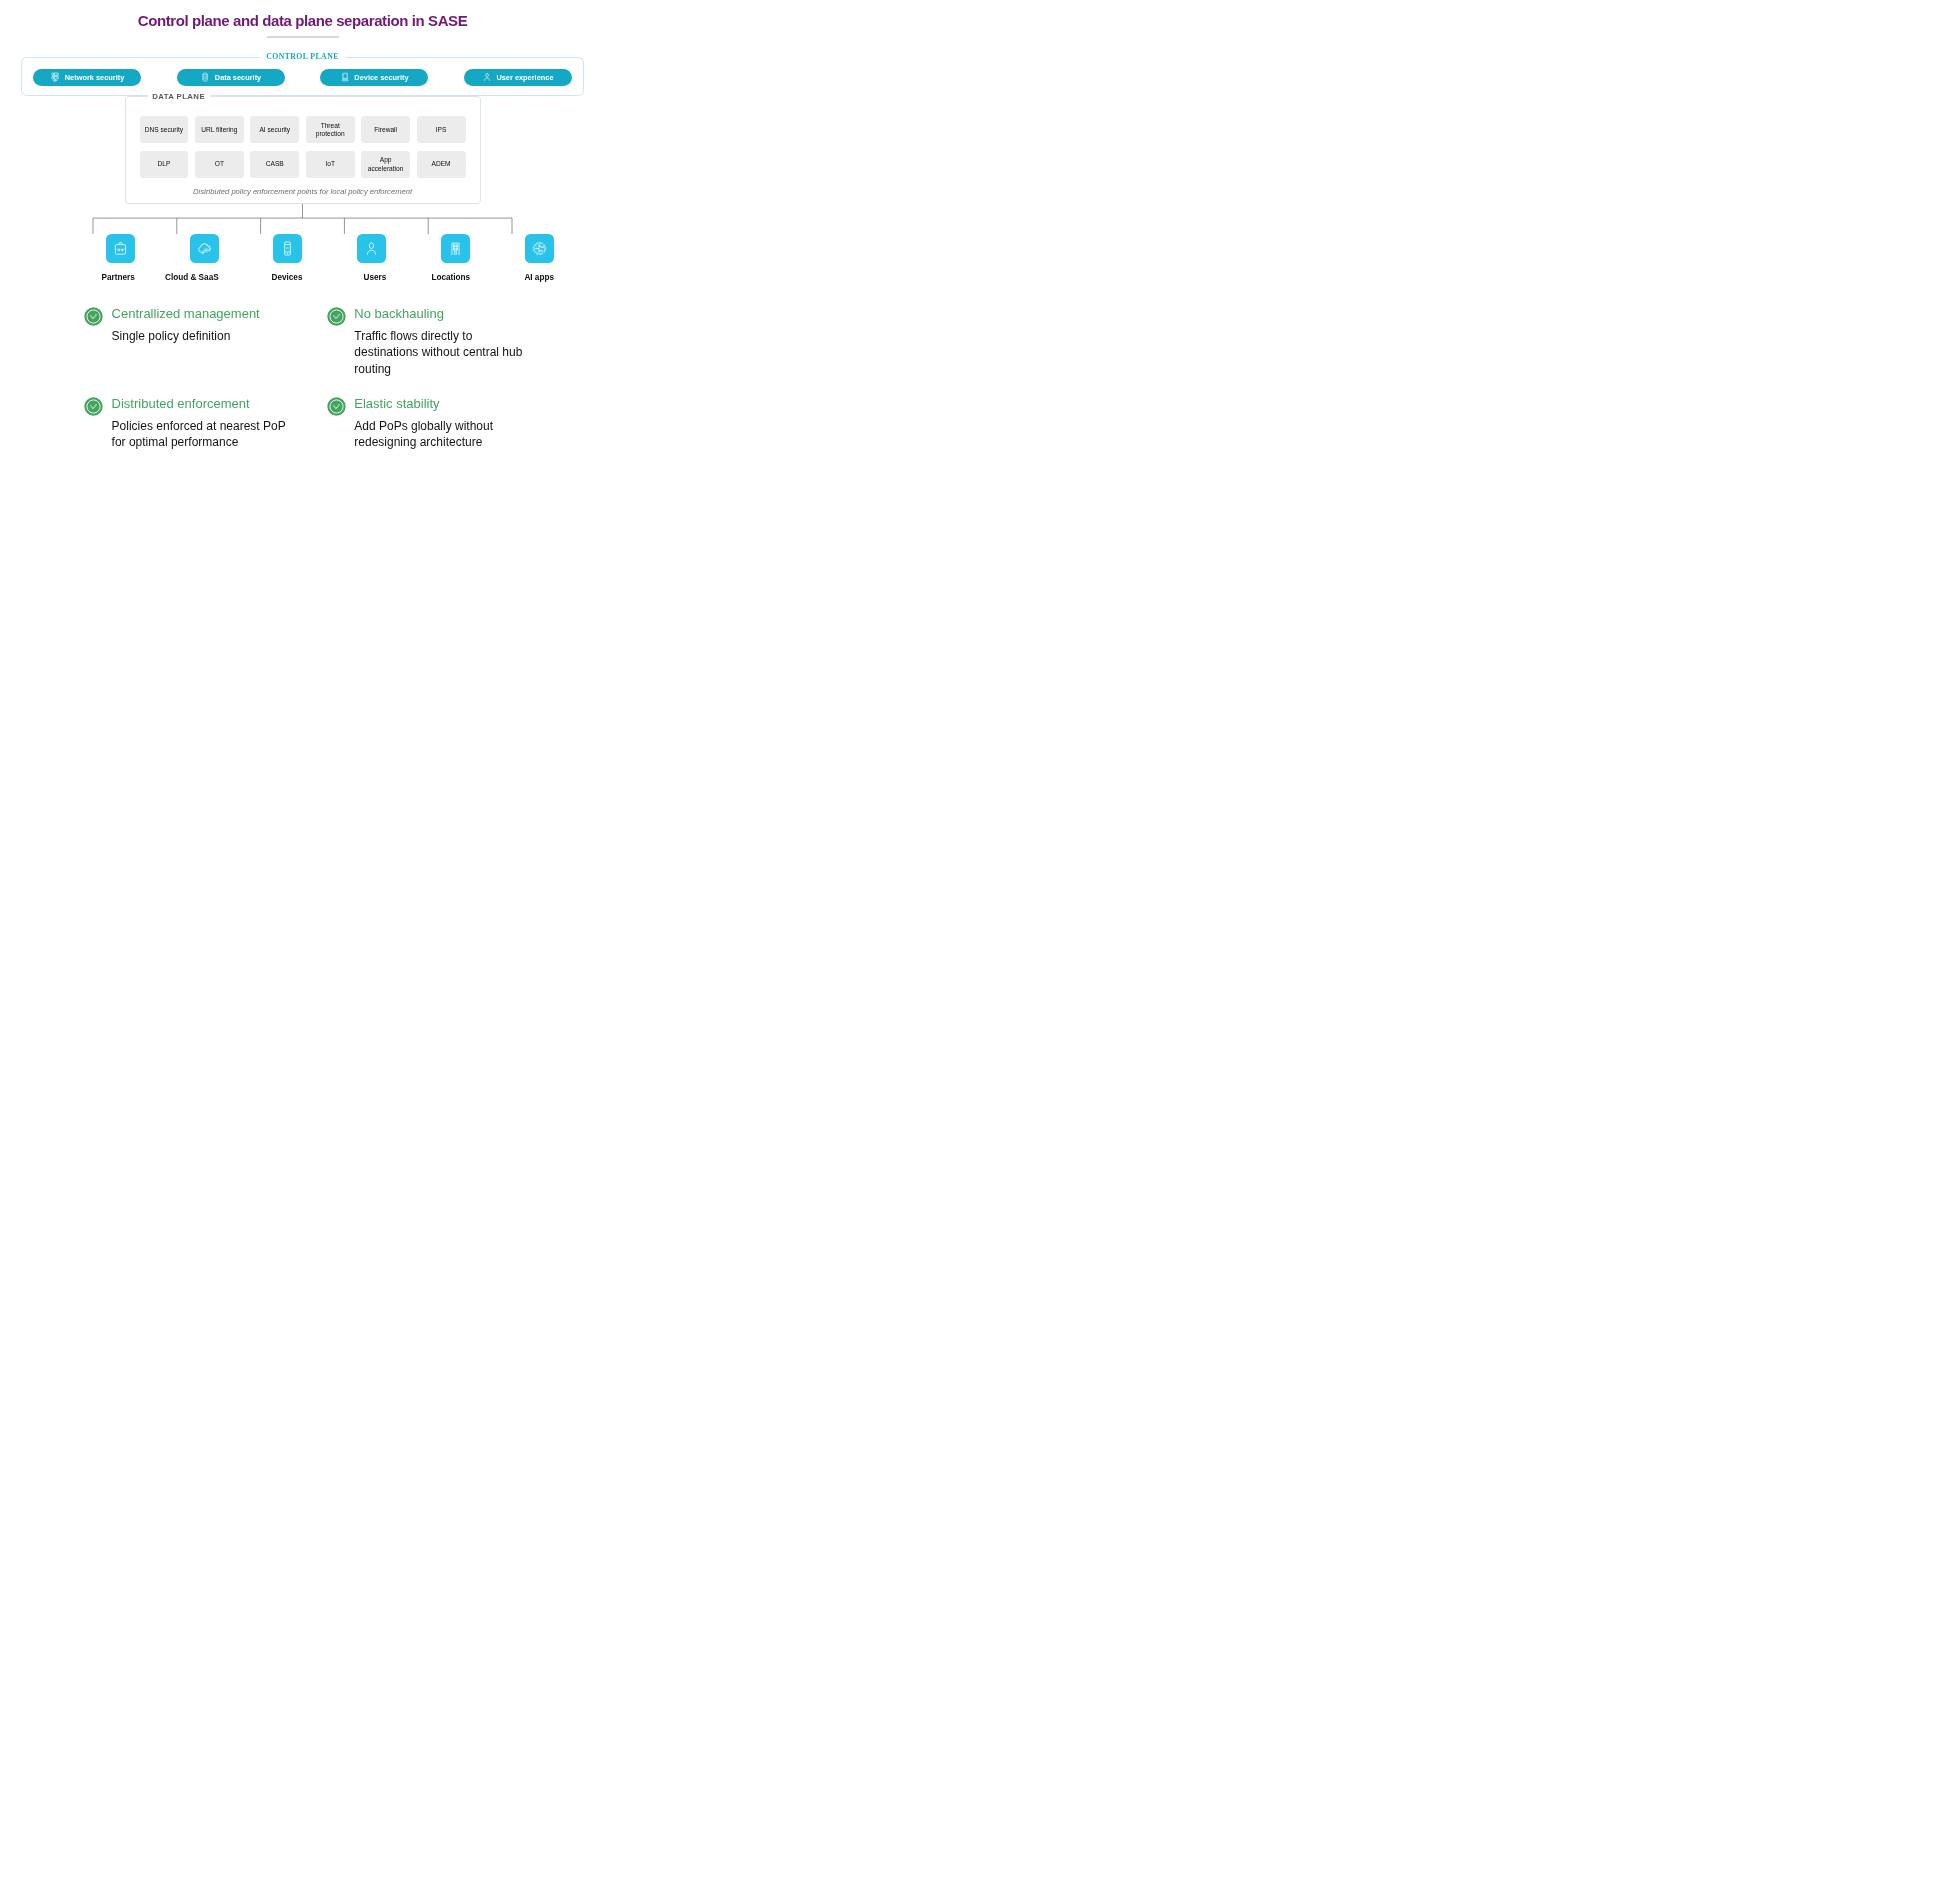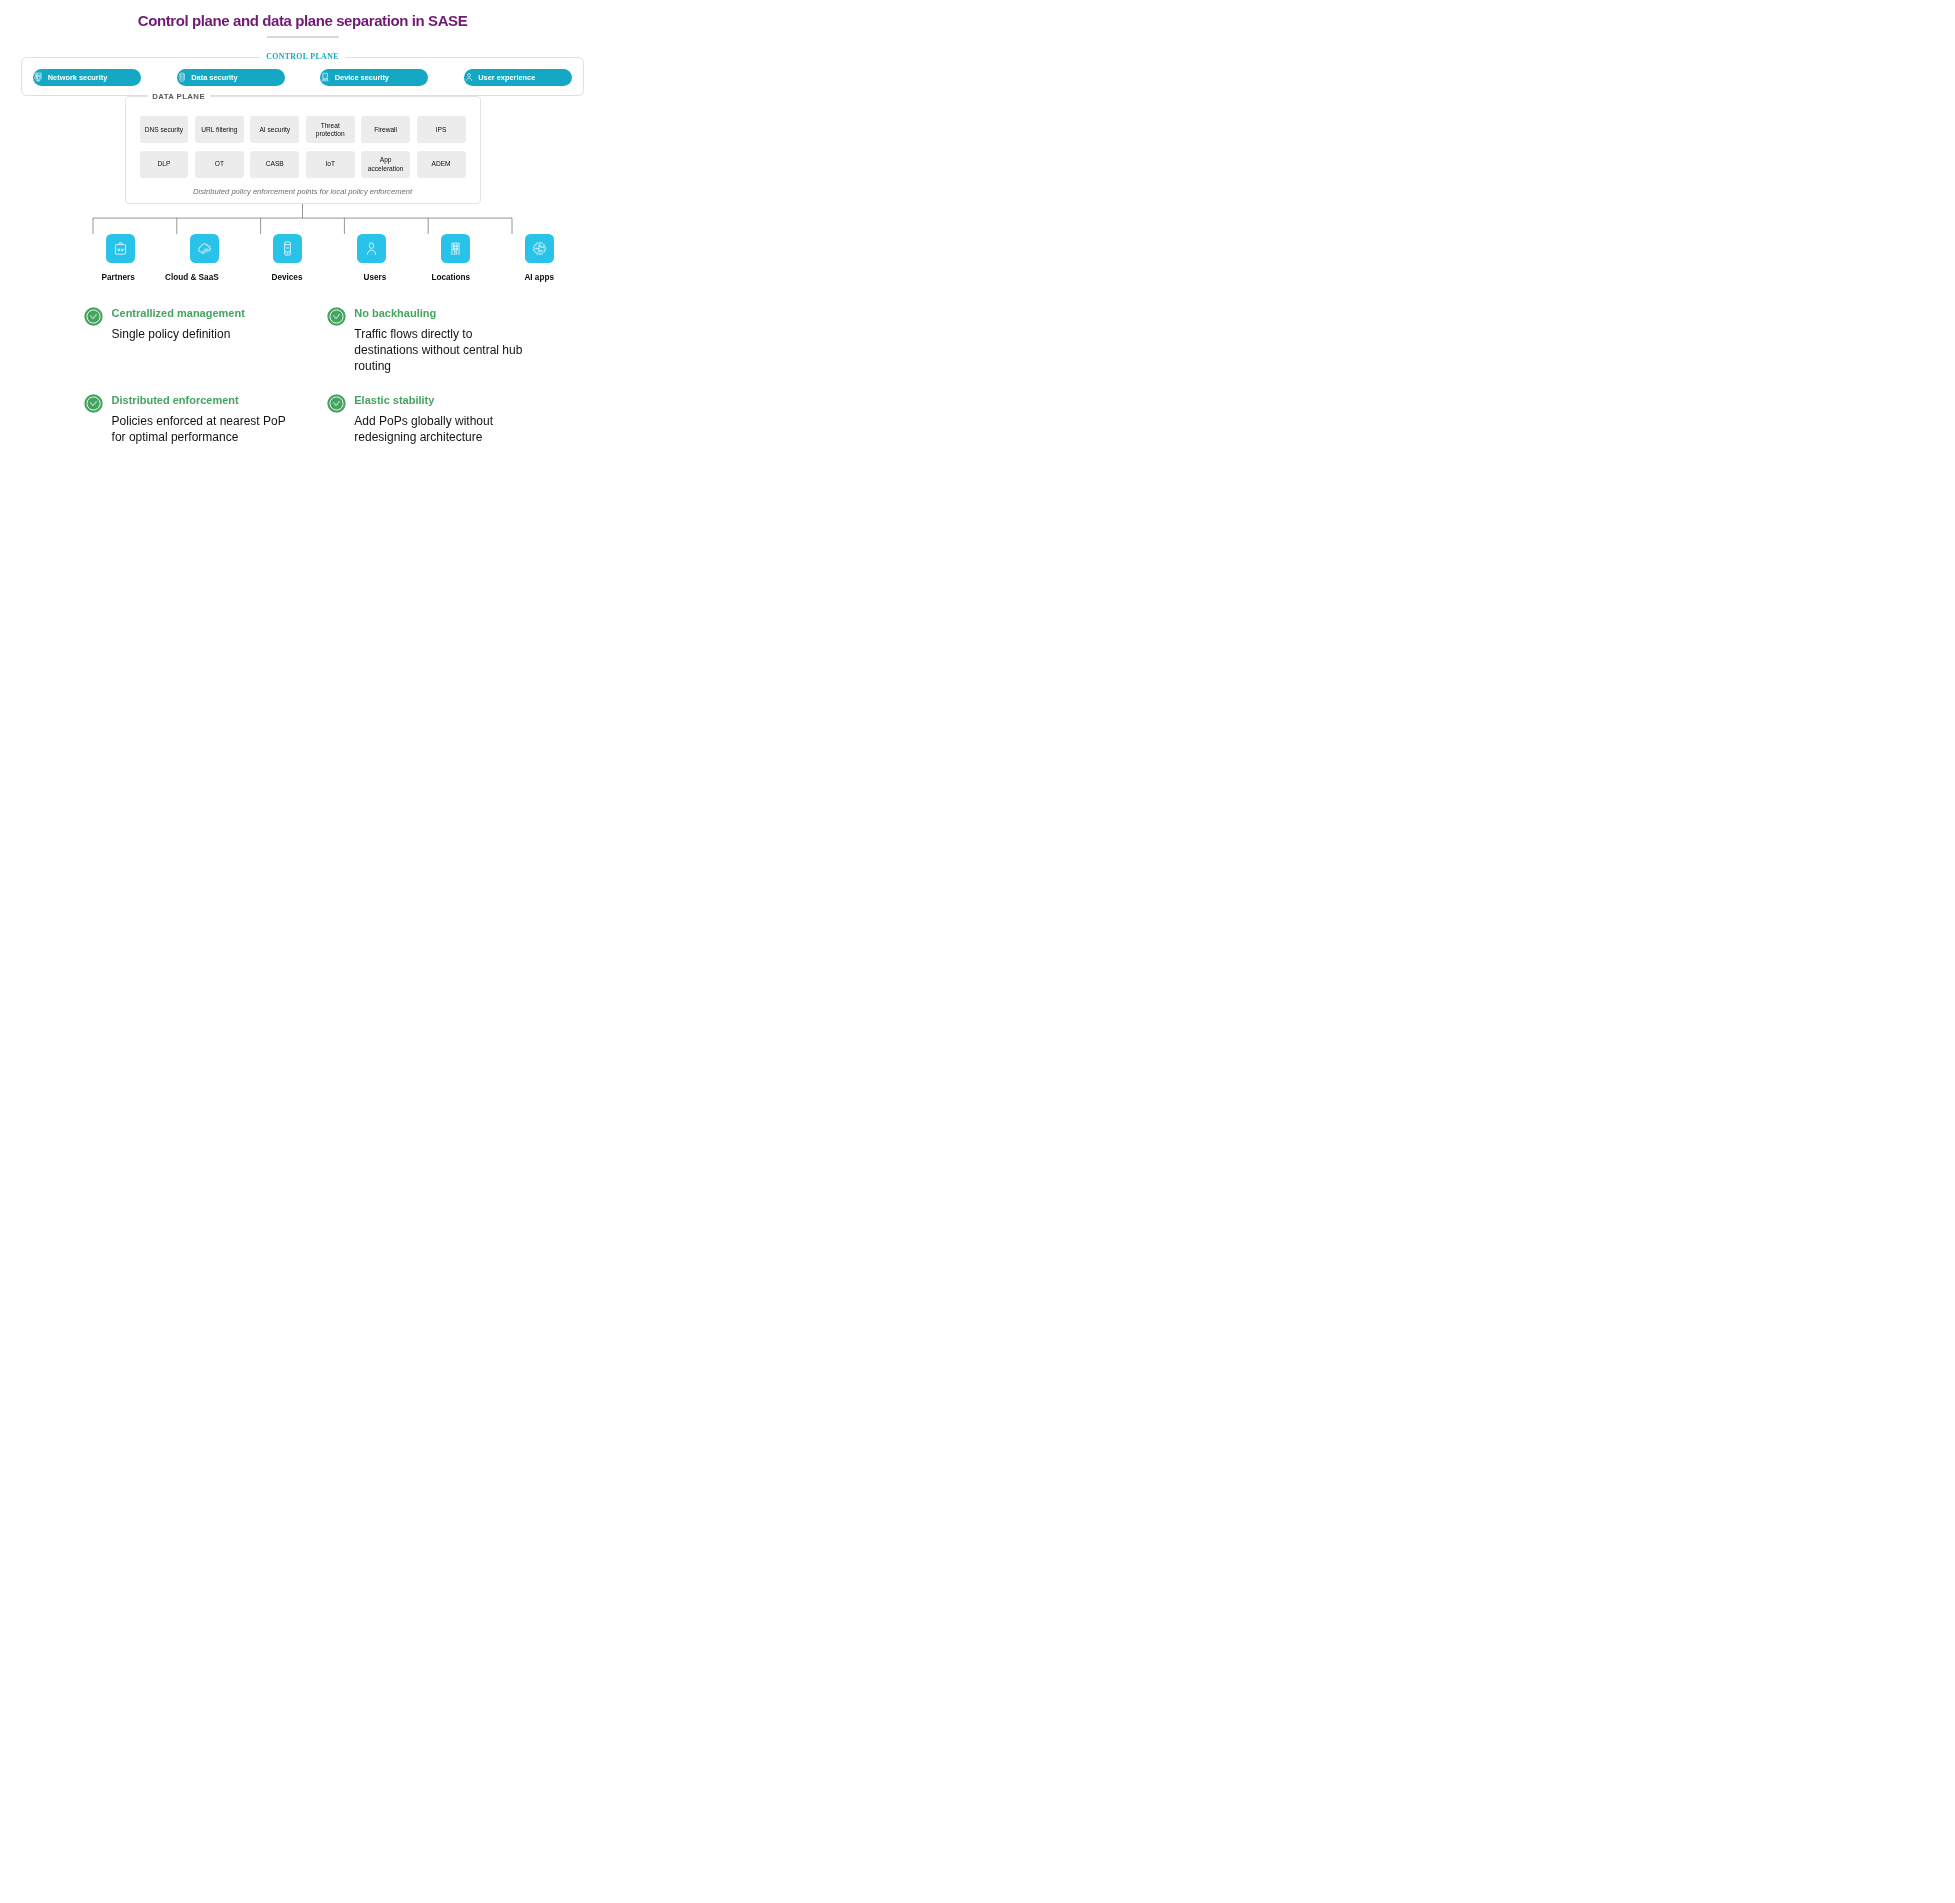--- a/index.html
+++ b/index.html
@@ -20,21 +20,21 @@
     position:relative; width:563px; height:39px; margin:19px auto 0;
     border:0.8px solid #cbe7f3; border-radius:5.5px;
   }
   .cp-label {
     position:absolute; top:-5.5px; left:50%; transform:translateX(-50%);
     background:#fff; padding:0 6.3px; font-size:7.8px; font-weight:700;
     letter-spacing:0.4px; color:#14a8c4; white-space:nowrap;font-family:Liberation Serif, serif;
   }
   .pills { display:flex; justify-content:space-between; padding:0 11.3px 0 11.3px; margin-top:11px; }
   .pill {
-    display:flex; align-items:center; gap:4.3px;
+    display:flex; align-items:center; justify-content:center; gap:4.3px;
     width:108px; height:17px; background:#14a8c4; border-radius:8.6px;
     color:#fff; font-size:7.4px; font-weight:700;
   }
   .pill svg { display:block; }
 
   
   .policy-push { display:flex; flex-direction:column; align-items:center; height:41px; }
   .pp-seg { width:0.8px; height:13.3px; background:#555; }
   .pp-label { font-size:7.8px; font-style:italic; color:#6d6e70; line-height:10.2px; }
 
@@ -69,21 +69,21 @@
   }
   .ep-label { margin-top:10.2px; font-size:8.2px; font-weight:700; color:#0d0d0d; }
 
   
   .benefits {
     display:grid; grid-template-columns:229px 235px; column-gap:13.7px; row-gap:19px;
     padding:24px 0 17.6px 84px;
   }
   .benefit { display:flex; gap:8.6px; align-items:flex-start; }
   .benefit svg { flex:0 0 auto; margin-top:0.8px; }
-  .b-head { font-size:11px; font-weight:700; color:#44a45f; line-height:1.3; }
+  .b-head { font-size:13px; font-weight:400; color:#44a45f; line-height:1.3; }
   .b-body { font-size:12px; color:#141414; line-height:1.35; max-width:182px; margin-top:5px; }
 </style>
 </head>
 <body>
 
 <div class="page">
 
   <h1 class="title">Control plane and data plane separation in SASE</h1>
   <div class="title-divider"></div>
 

